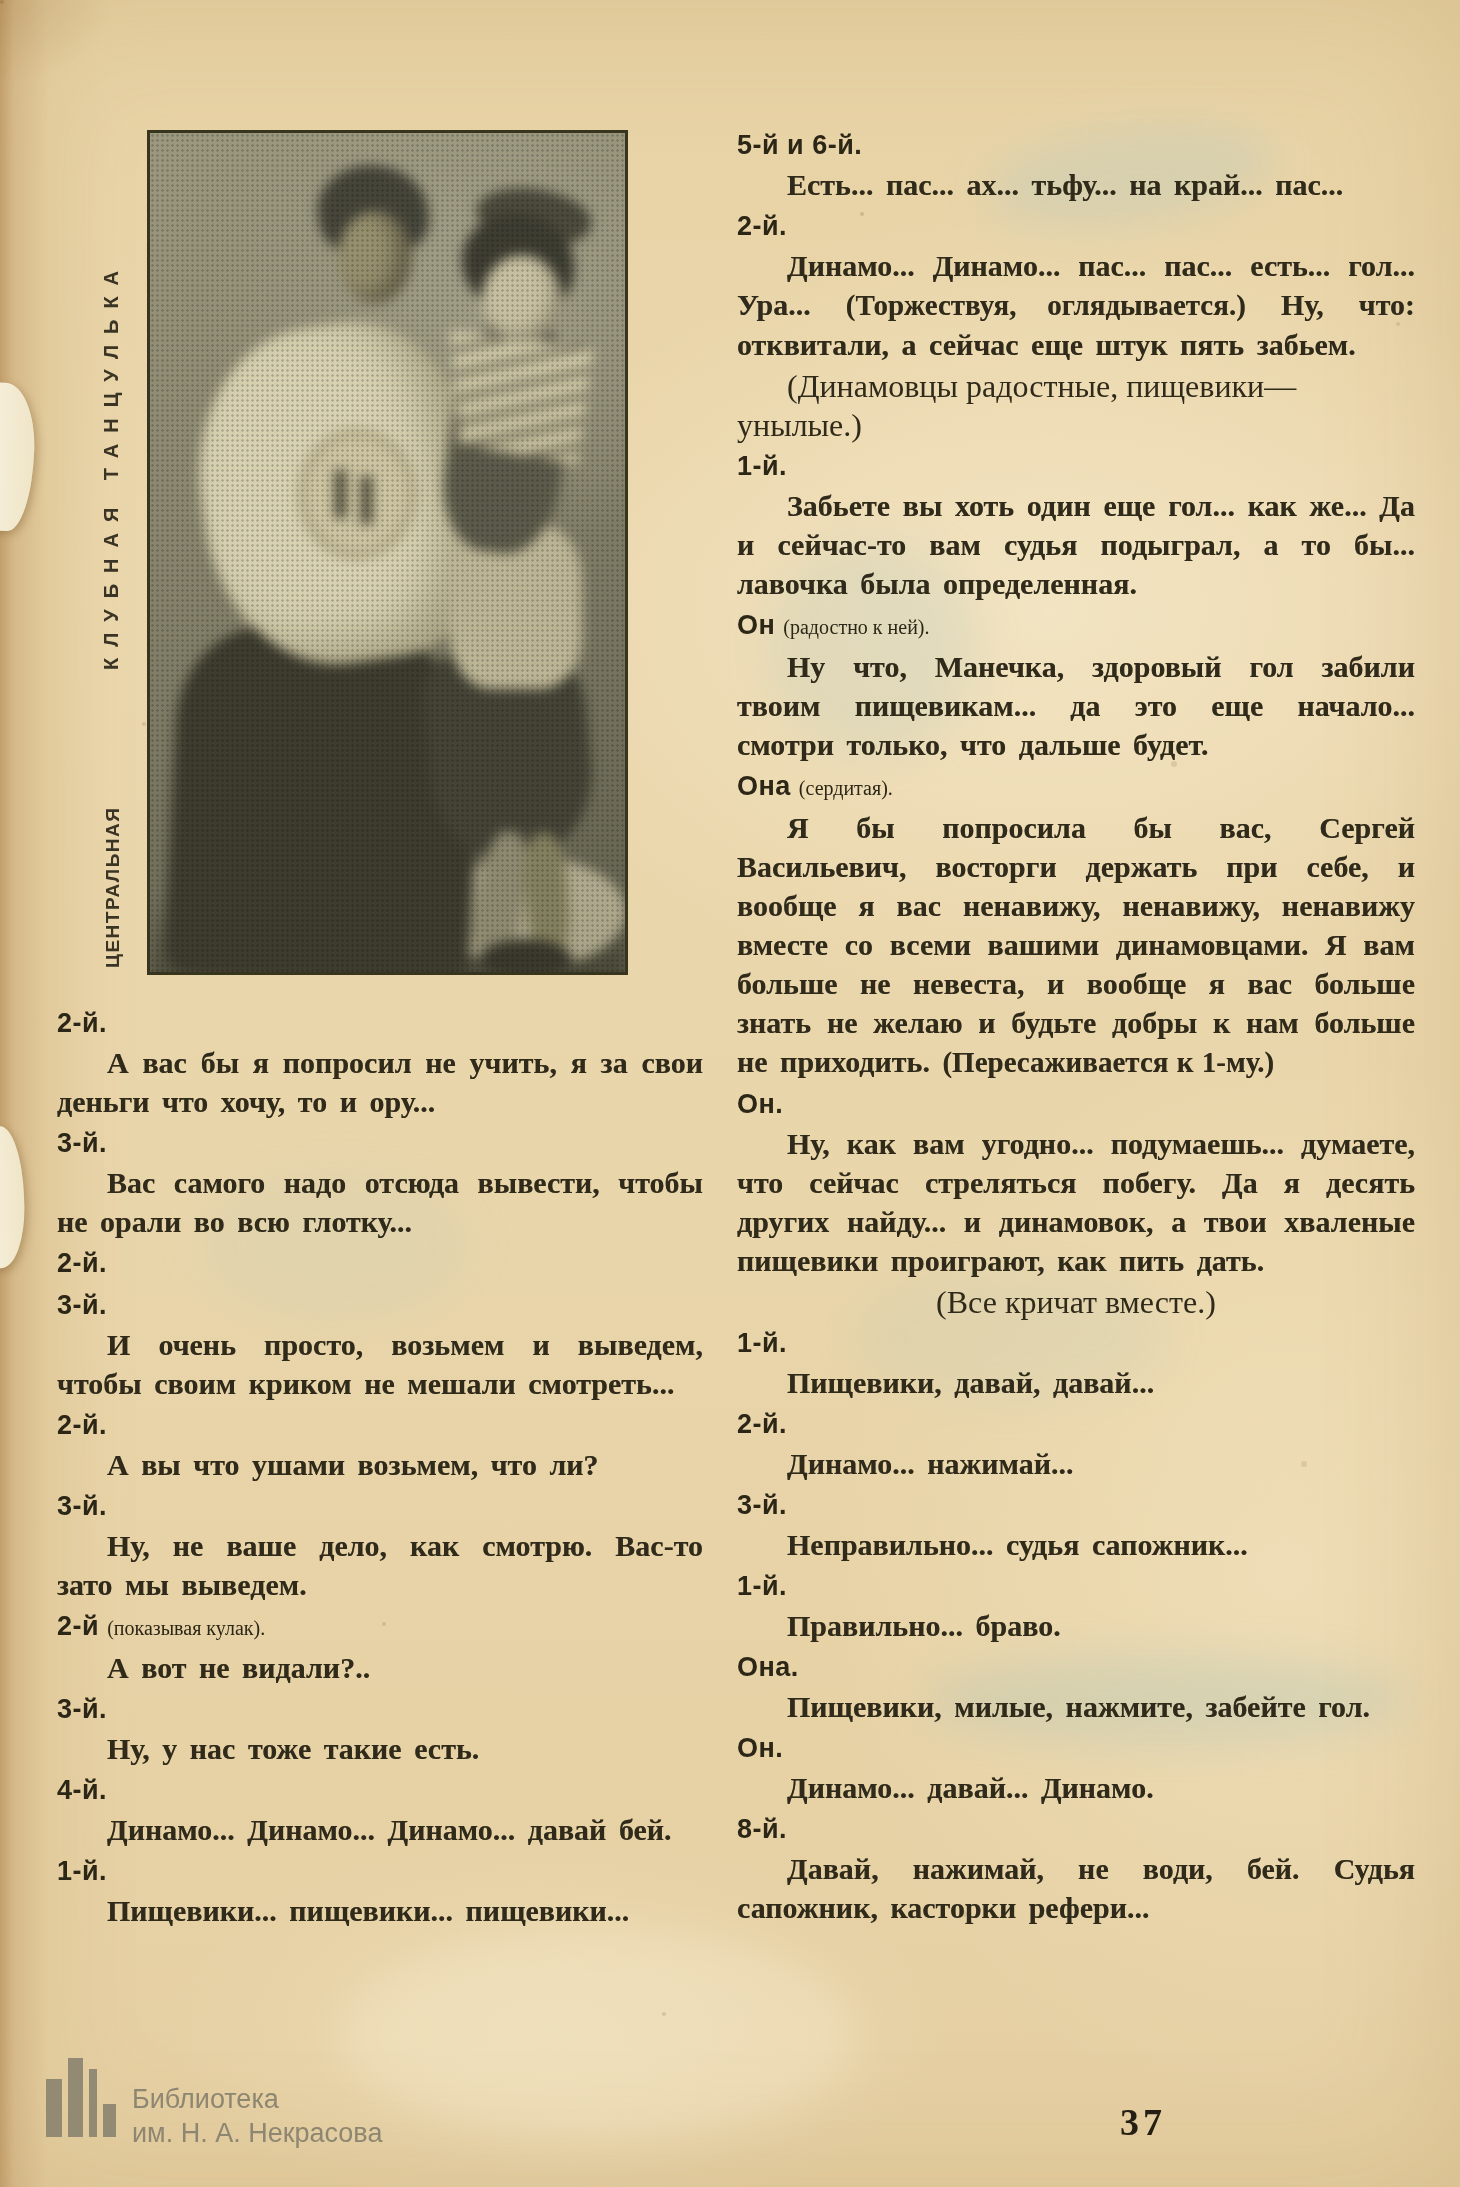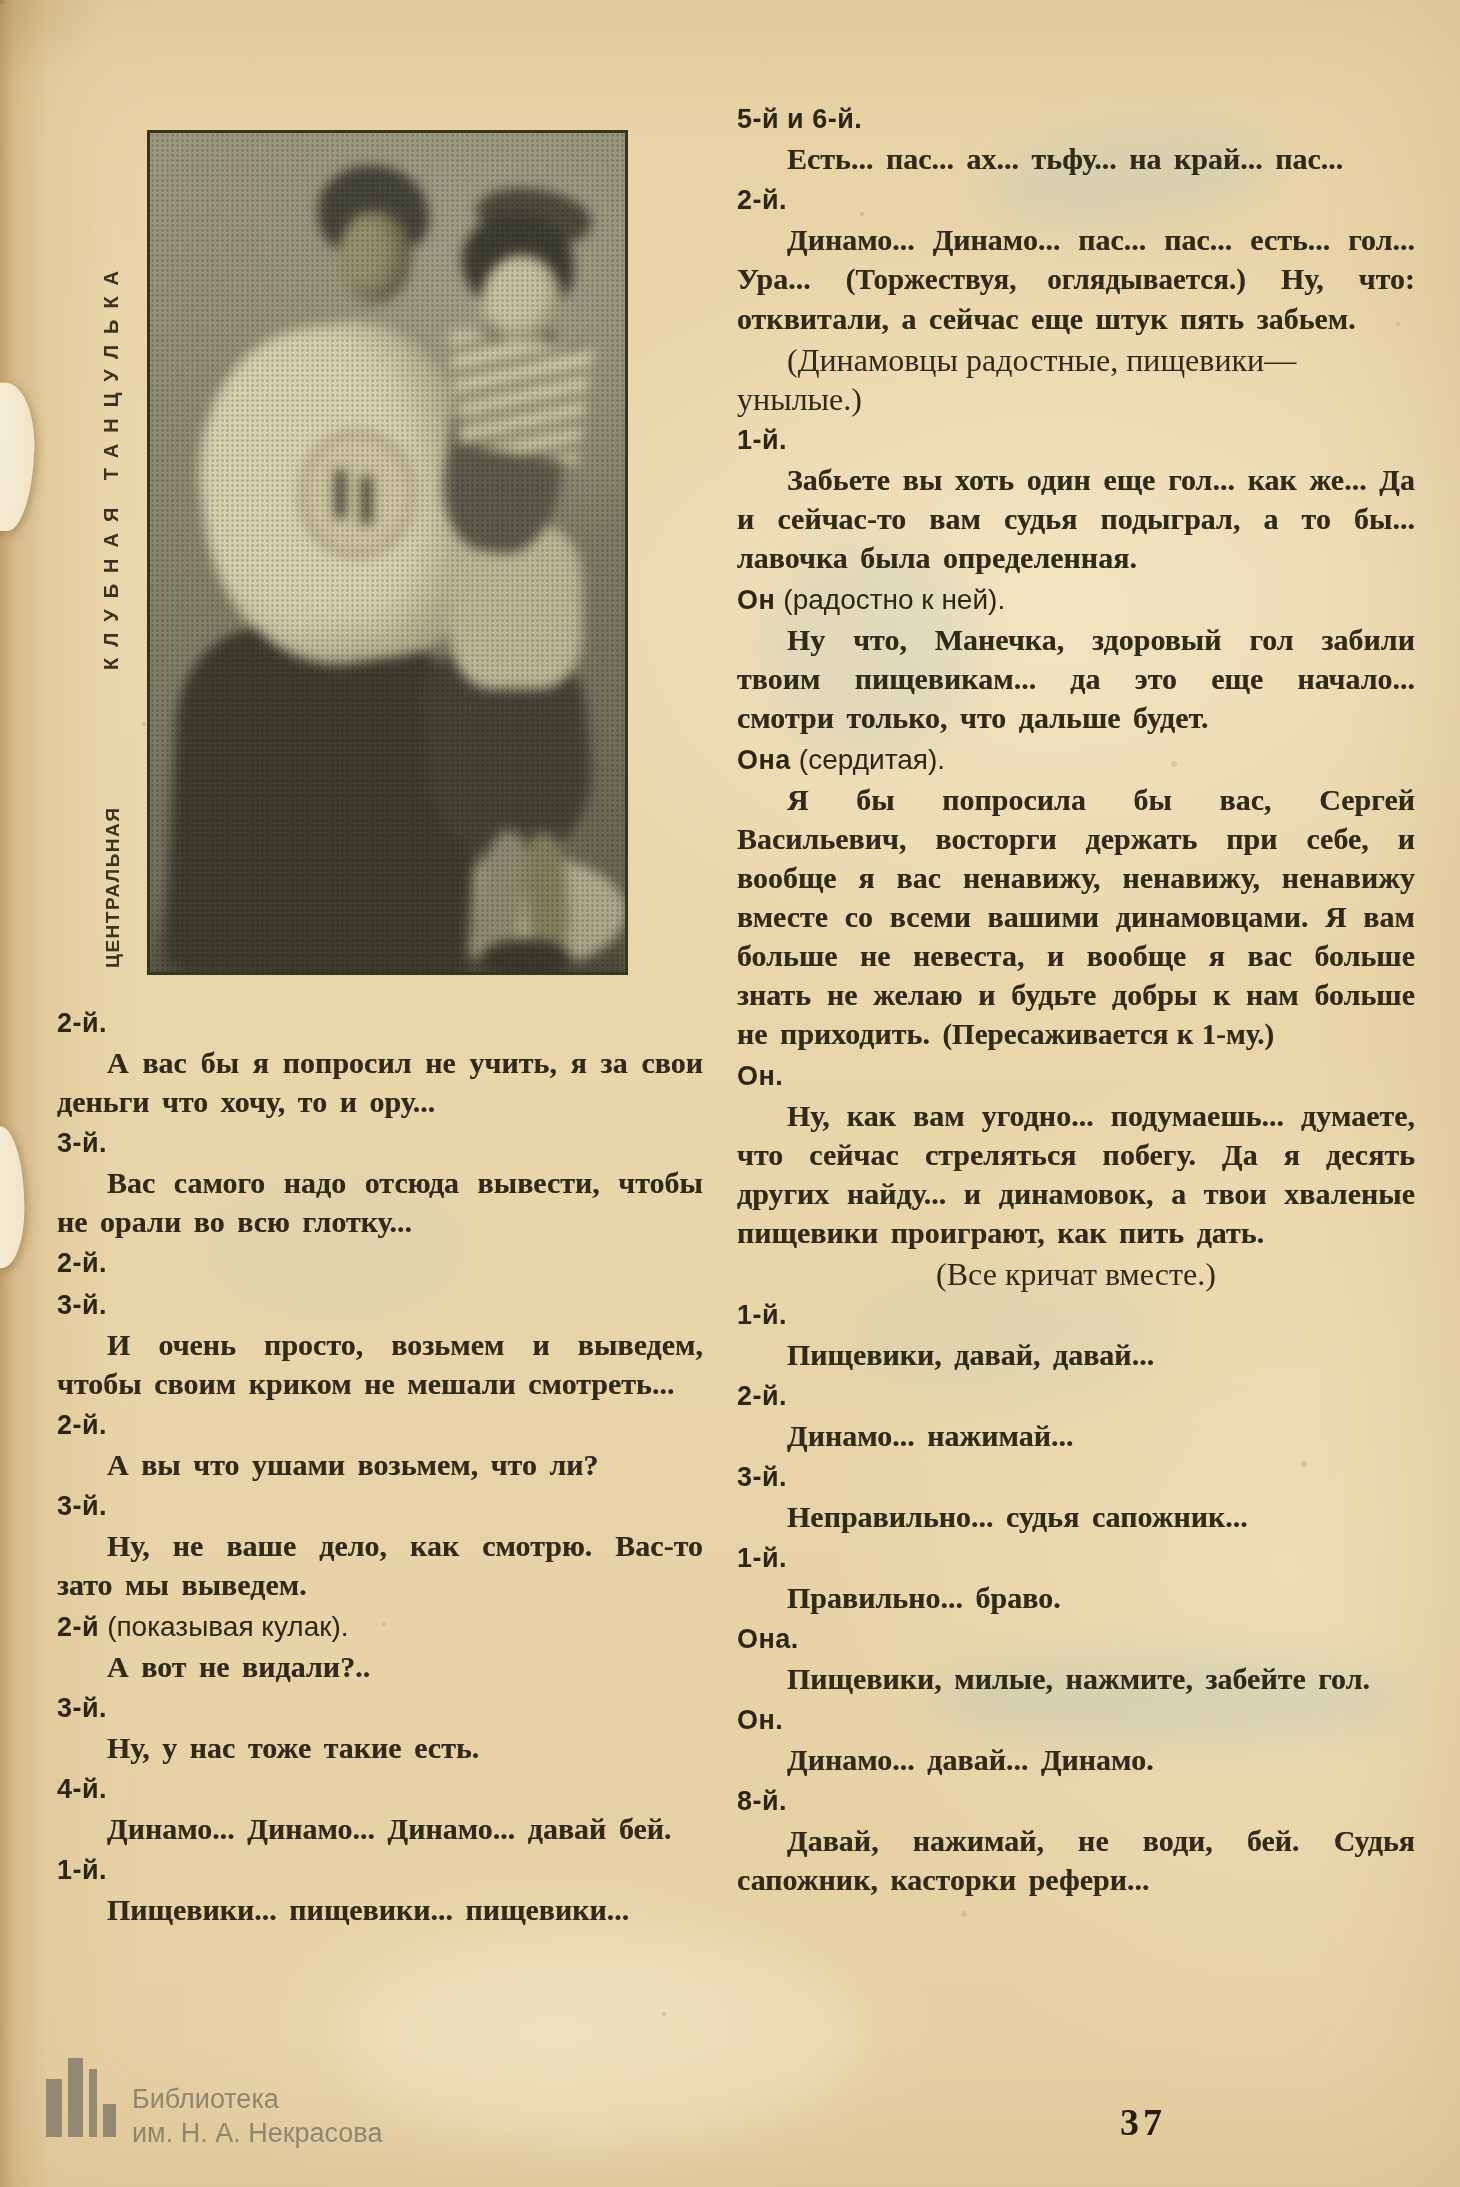--- a/index.html
+++ b/index.html
@@ -67,25 +67,25 @@
 
   
   .vcap{position:absolute;writing-mode:vertical-rl;transform:rotate(180deg);
     font-family:"Liberation Sans","DejaVu Sans",sans-serif;font-weight:700;color:#3a3425;white-space:nowrap;}
   .vcap-top{left:100px;top:128px;height:542px;font-size:20px;letter-spacing:11px;}
   .vcap-bottom{left:102px;top:808px;height:160px;font-size:19px;letter-spacing:1.5px;}
 
   
   .col{position:absolute;overflow:hidden;}
   .col-left{left:57px;top:1002px;width:646px;height:1108px;}
-  .col-right{left:737px;top:98px;width:678px;height:1978px;}
+  .col-right{left:737px;top:124px;width:678px;height:1978px;}
   .entry{margin:2px 0 3px;}
   .speaker{font-family:"Liberation Sans","DejaVu Sans",sans-serif;font-weight:700;
     font-size:27px;line-height:39px;letter-spacing:.5px;color:#2b2616;}
-  .speaker .note{font-family:Liberation Sans, sans-serif;font-weight:400;font-size:28px;letter-spacing:0;}
+  .speaker .note{font-family:Liberation Serif, serif;font-weight:400;font-size:20px;letter-spacing:0;}
   .body{margin:0;font-size:30px;line-height:39px;text-align:justify;text-indent:50px;
     word-spacing:5px;color:#2f2a1a;text-shadow:0 0 .6px rgba(60,52,30,.5);font-weight:bold;}
   .body .stage{font-size:29px;word-spacing:1px;}
   .stage-line{margin:2px 0;font-size:32px;line-height:39px;color:#2f2a1a;}
   .stage-line.indent{text-indent:50px;}
   .stage-line.center{text-align:center;}
 
   
   .watermark{position:absolute;left:46px;top:2056px;display:flex;align-items:flex-end;gap:16px;}
   .bars{display:flex;align-items:flex-end;gap:6px;height:81px;}

